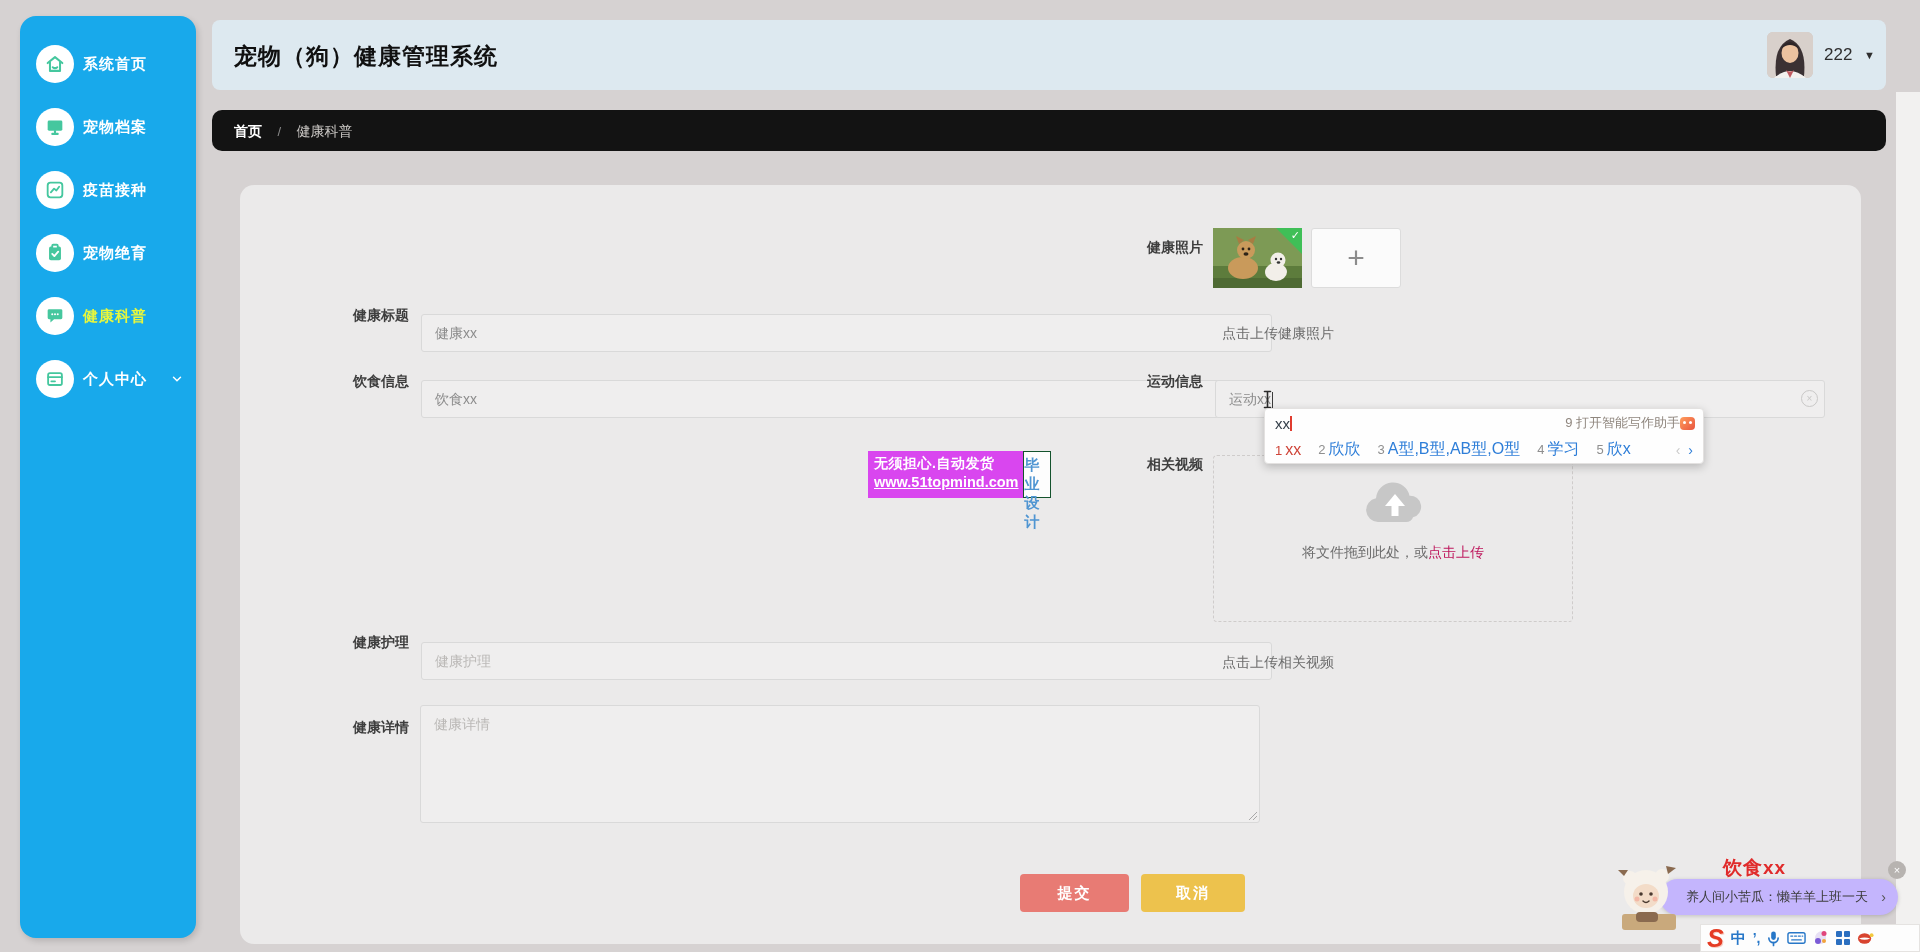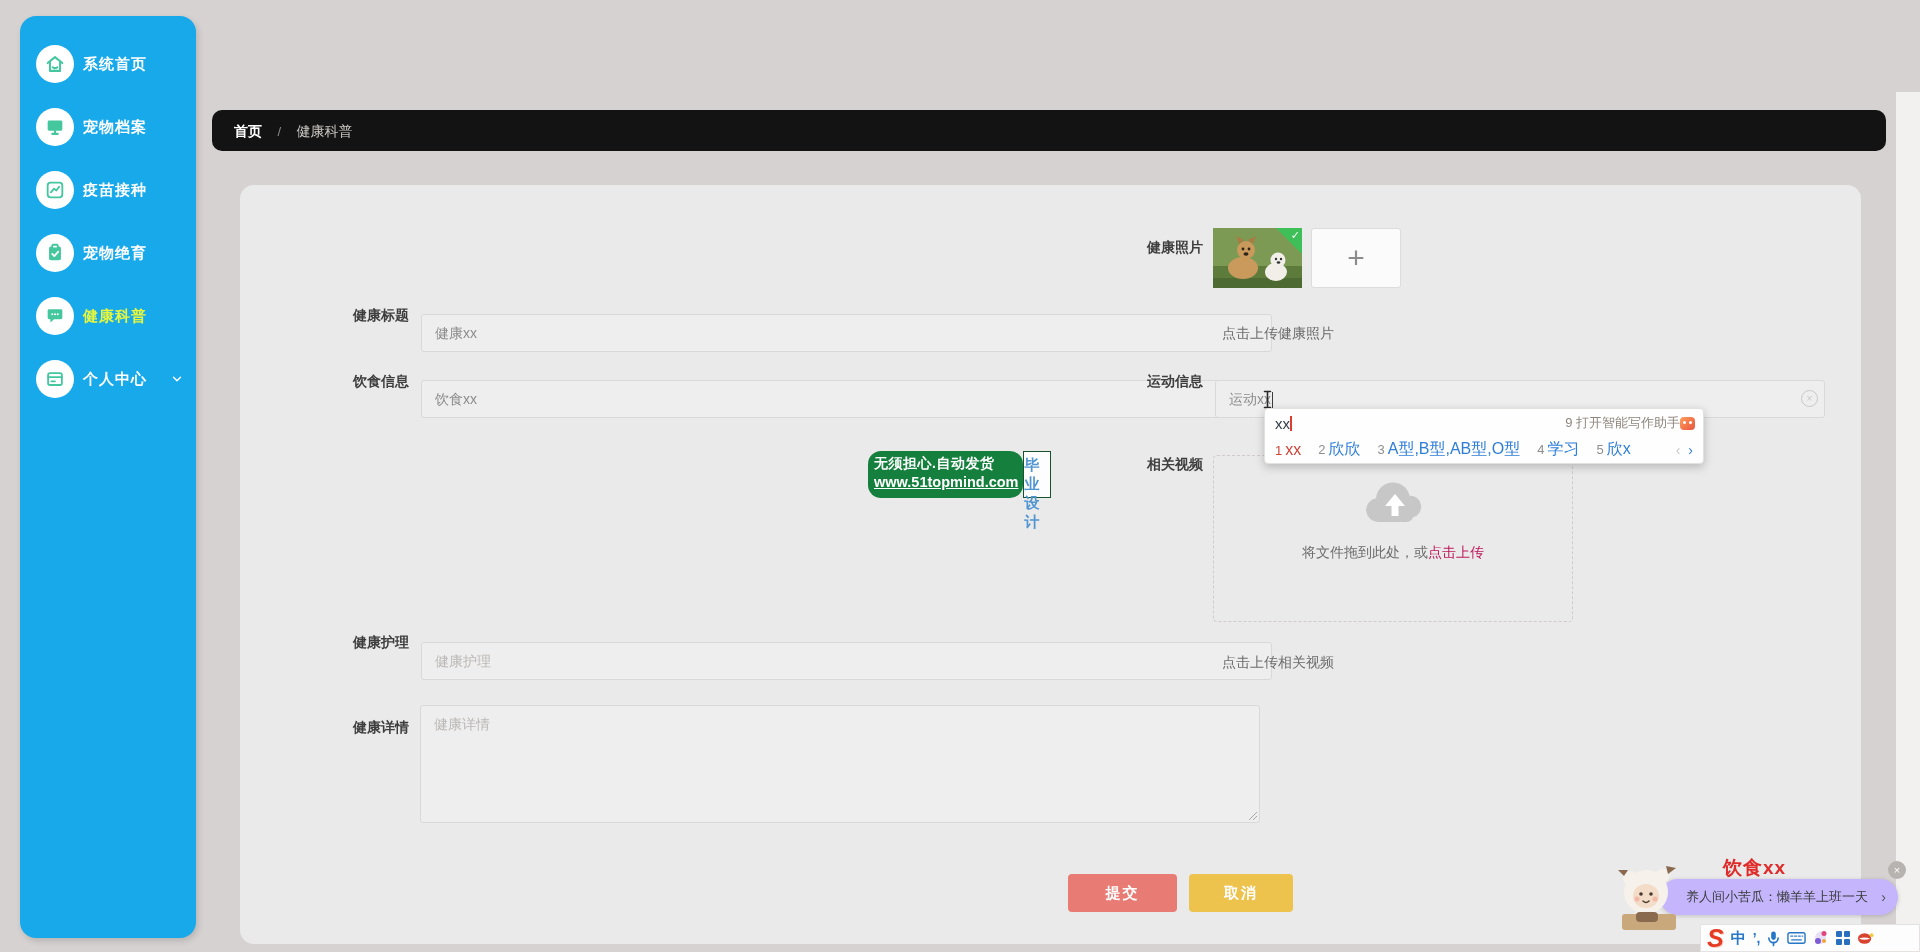--- a/index.html
+++ b/index.html
@@ -30,21 +30,21 @@
 
   
   .panel { position:absolute; left:240px; top:185px; width:1621px; height:759px; background:#ebeaea; border-radius:14px; }
   .lbl { position:absolute; font-size:14px; font-weight:700; color:#3e3e3e; width:70px; text-align:right; }
   .ibox { position:absolute; background:#efeeee; border:1px solid #d9d9d9; border-radius:3px; height:38px; line-height:36px; padding-left:13px; font-size:14px; cursor:text; }
   .val { color:#8d8d8d; }
   .ph  { color:#bbb9b7; }
   .tbox { position:absolute; background:#efeeee; border:1px solid #d9d9d9; border-radius:3px; padding:10px 13px; font-size:14px; cursor:text; }
   .resize-grip { position:absolute; right:2px; bottom:2px; width:10px; height:10px; background:repeating-linear-gradient(135deg,transparent 0 2px,#a8a8a8 2px 3px); clip-path:polygon(100% 0,100% 100%,0 100%); }
 
-  .btn { position:absolute; height:38px; border:none; border-radius:4px; color:#fff; font-size:15px; font-weight:700; letter-spacing:2px; cursor:pointer; font-family:inherit;margin-left:48px; }
+  .btn { position:absolute; height:38px; border:none; border-radius:4px; color:#fff; font-size:15px; font-weight:700; letter-spacing:2px; cursor:pointer; font-family:inherit; }
   .btn-submit { left:780px; top:689px; width:109px; background:#e87b74; }
   .btn-cancel { left:901px; top:689px; width:104px; background:#edc24d; }
 
   .hint { position:absolute; font-size:14px; color:#6c6c6c; }
 
   
   .photo { position:absolute; left:973px; top:43px; width:89px; height:60px; overflow:hidden; cursor:pointer; }
   .photo svg { display:block; }
   .photo-corner { position:absolute; right:0; top:0; width:0; height:0; border-top:26px solid #3fbf57; border-left:26px solid transparent; }
   .photo-check { position:absolute; right:2px; top:1px; color:#fff; font-size:11px; font-weight:700; }
@@ -57,21 +57,21 @@
   .clear-ic { position:absolute; left:1561px; top:205px; width:17px; height:17px; border:1px solid #c9c8c7; border-radius:50%; color:#c9c8c7; font-size:10px; line-height:15px; text-align:center; cursor:pointer; }
 
   
   .upload { position:absolute; left:973px; top:270px; width:360px; height:167px; border:1px dashed #cfcccb; border-radius:4px; cursor:pointer; }
   .upload-cloud { position:absolute; left:150px; top:24px; }
   .upload-text { position:absolute; left:0; right:0; top:88px; text-align:center; font-size:14px; color:#6c6c6c; }
   .upload-link { color:#be185d; cursor:pointer; }
 
   
   .wm { position:absolute; left:628px; top:266px; width:183px; height:47px; display:flex; z-index:5; }
-  .wm-left { width:162px; background:#15803d; color:#fff; padding:4px 5px 0 6px;border-radius:13px; }
+  .wm-left { width:162px; background:#d946ef; color:#fff; padding:4px 5px 0 6px; }
   .wm-l1 { font-size:14px; font-weight:700; letter-spacing:.5px; }
   .wm-l2 { font-size:14.5px; font-weight:700; text-decoration:underline; margin-top:1px; }
   .wm-badge { width:48px; background:#fdfdfd; border:1px solid #14532d; color:#4f95d2; font-size:15px; font-weight:700; text-align:left; padding-top:3px; line-height:19px; }
 
   
   .ime { position:absolute; left:1264px; top:408px; width:440px; height:56px; background:#fefefe; border:1px solid #e3e1e0; border-radius:4px; box-shadow:0 3px 10px rgba(0,0,0,.22); z-index:50; }
   .ime-top { display:flex; align-items:center; height:26px; padding:2px 8px 0 10px; }
   .ime-comp { font-size:15px; color:#36414b; }
   .ime-caret { display:inline-block; width:2px; height:15px; background:#e03c2f; vertical-align:middle; }
   .ime-right { margin-left:auto; display:flex; align-items:center; font-size:13px; color:#8f867e; }
@@ -169,20 +169,35 @@
       </span>
       <span class="side-label">个人中心</span>
       <span class="side-chevron">
         <svg width="14" height="14" viewBox="0 0 24 24" fill="none" stroke="#ffffff" stroke-width="2.5" stroke-linecap="round">
             <polyline points="6,9 12,15 18,9"></polyline>
           </svg>
       </span>
     </div>
   </div>
 
+  <div class="header">
+    <div class="page-title">宠物（狗）健康管理系统</div>
+    <div class="avatar">
+      <svg width="46" height="46" viewBox="0 0 46 46">
+          <rect width="46" height="46" fill="#d8d0cb"></rect>
+          <path d="M9 44 Q6 14 23 7 Q40 14 37 44 Z" fill="#3b3133"></path>
+          <ellipse cx="23" cy="21" rx="8.5" ry="10" fill="#edc3a0"></ellipse>
+          <path d="M14 17 Q23 9 32 17 Q30 11 23 10 Q16 11 14 17Z" fill="#2e2628"></path>
+          <path d="M7 46 Q23 32 39 46 Z" fill="#f3f1ef"></path>
+          <path d="M19 38 L23 46 L27 38 Q23 41 19 38Z" fill="#c05a60"></path>
+        </svg>
+    </div>
+    <div class="username">222</div>
+    <div class="user-caret">▼</div>
+  </div>
 
   <div class="crumb">
     <span class="crumb-home">首页</span>
     <span class="crumb-sep">/</span>
     <span class="crumb-cur">健康科普</span>
   </div>
 
   <div class="panel">
 
     <div class="lbl" style="left:99px; top:122px;">健康标题</div>

